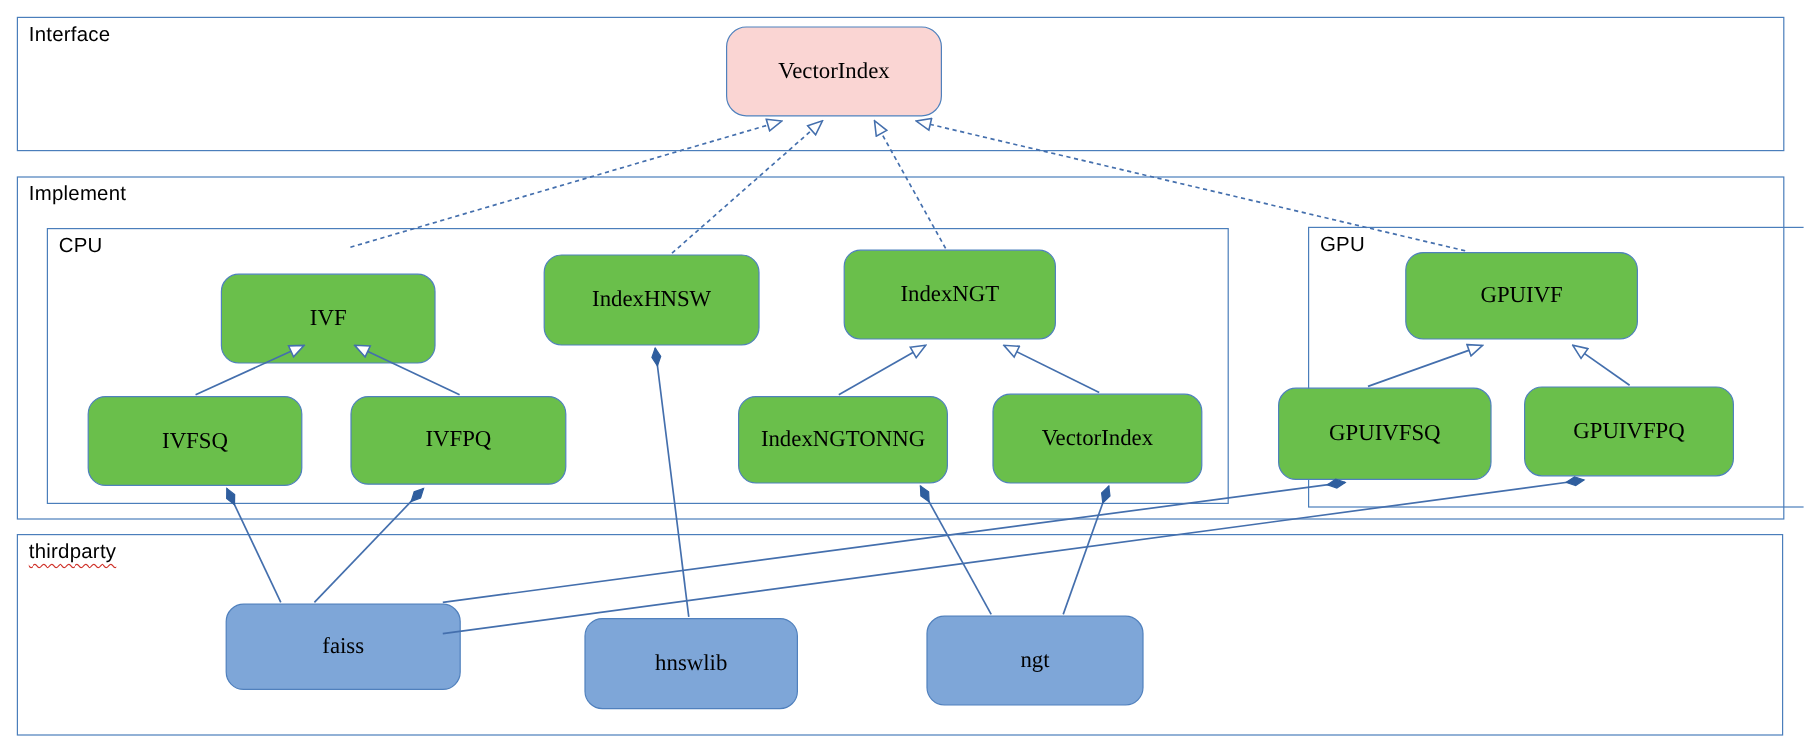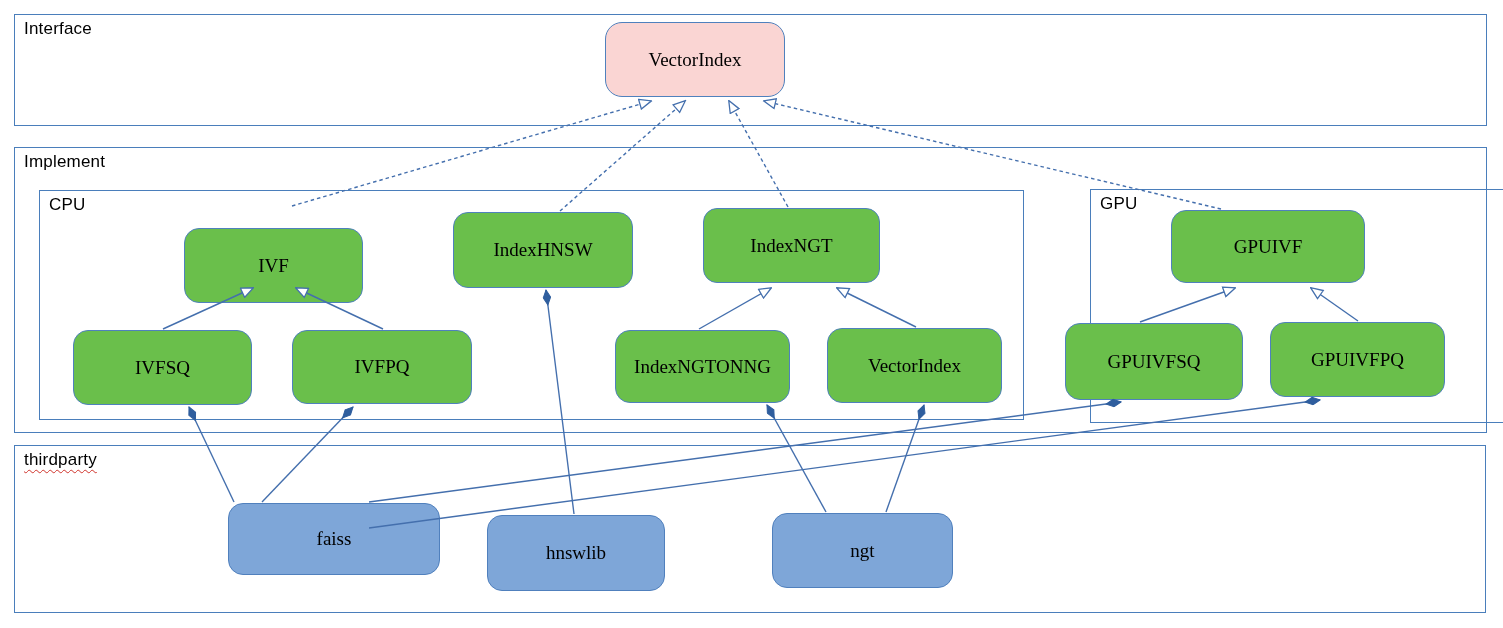--- a/index.html
+++ b/index.html
@@ -108,21 +108,21 @@
       </div>
       <div class="node impl" style="left: 1171px; top: 210px; width: 194px; height: 73px;">
         <span>GPUIVF</span>
       </div>
       <div class="node impl" style="left: 1065px; top: 323px; width: 178px; height: 77px;">
         <span>GPUIVFSQ</span>
       </div>
       <div class="node impl" style="left: 1270px; top: 322px; width: 175px; height: 75px;">
         <span>GPUIVFPQ</span>
       </div>
-      <div class="node lib" style="left: 188px; top: 503px; width: 212px; height: 72px; margin-left: 40px;">
+      <div class="node lib" style="left: 188px; top: 503px; width: 196px; height: 72px;">
         <span>faiss</span>
       </div>
       <div class="node lib" style="left: 487px; top: 515px; width: 178px; height: 76px;">
         <span>hnswlib</span>
       </div>
       <div class="node lib" style="left: 772px; top: 513px; width: 181px; height: 75px;">
         <span>ngt</span>
       </div>
     </div>
 

